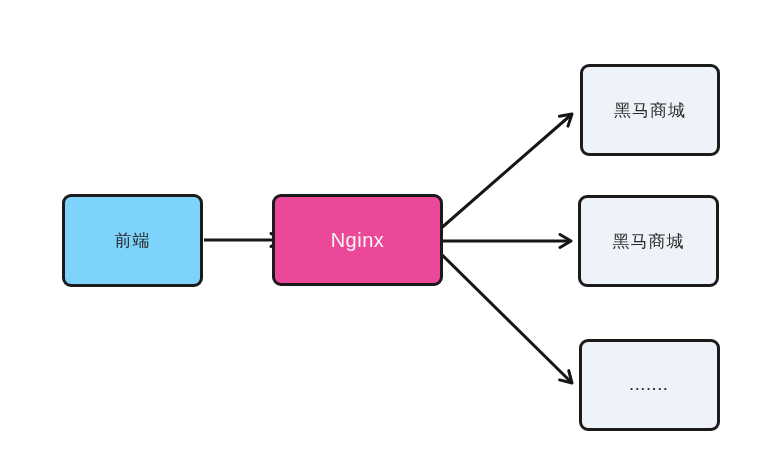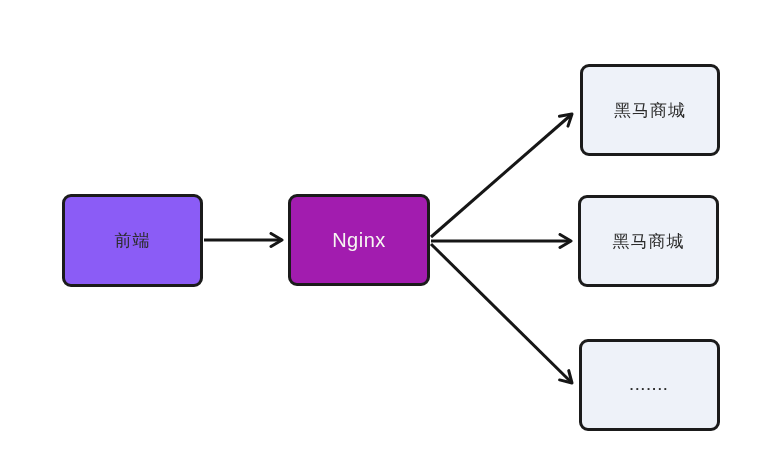--- a/index.html
+++ b/index.html
@@ -32,26 +32,26 @@
     display: flex;
     align-items: center;
     justify-content: center;
     font-size: 17px;
     color: #2c2c2c;
     letter-spacing: 1px;
   }
   .node-frontend {
     left: 62px; top: 194px;
     width: 141px; height: 93px;
-    background: #8b5cf6;
+    background: #7dd3fc;
   }
   .node-nginx {
-    left: 288px; top: 194px;
-    width: 142px; height: 92px;
-    background: #a21caf;
+    left: 272px; top: 194px;
+    width: 171px; height: 92px;
+    background: #ec4899;
     color: #f7f7f2;
     font-size: 20px;
     letter-spacing: 0.5px;
   }
   .node-light {
     background: #eef2f9;
   }
   .node-mall1 { left: 580px; top: 64px;  width: 140px; height: 92px; }
   .node-mall2 { left: 578px; top: 195px; width: 141px; height: 92px; }
   .node-more  { left: 579px; top: 339px; width: 141px; height: 92px;

